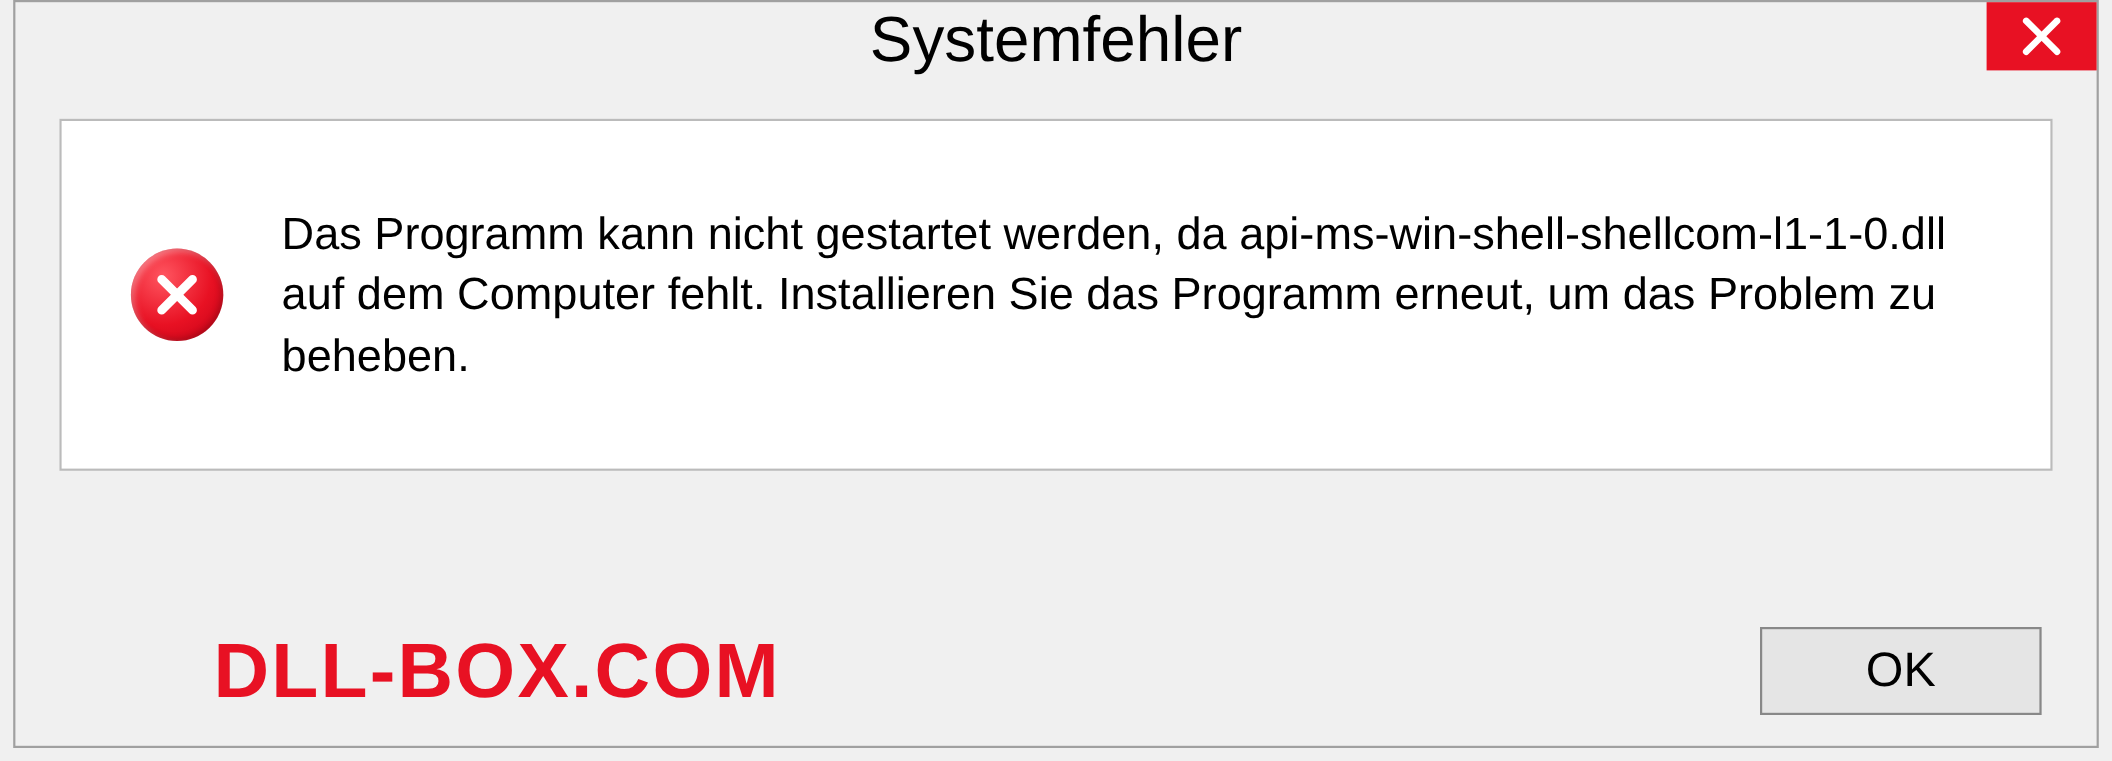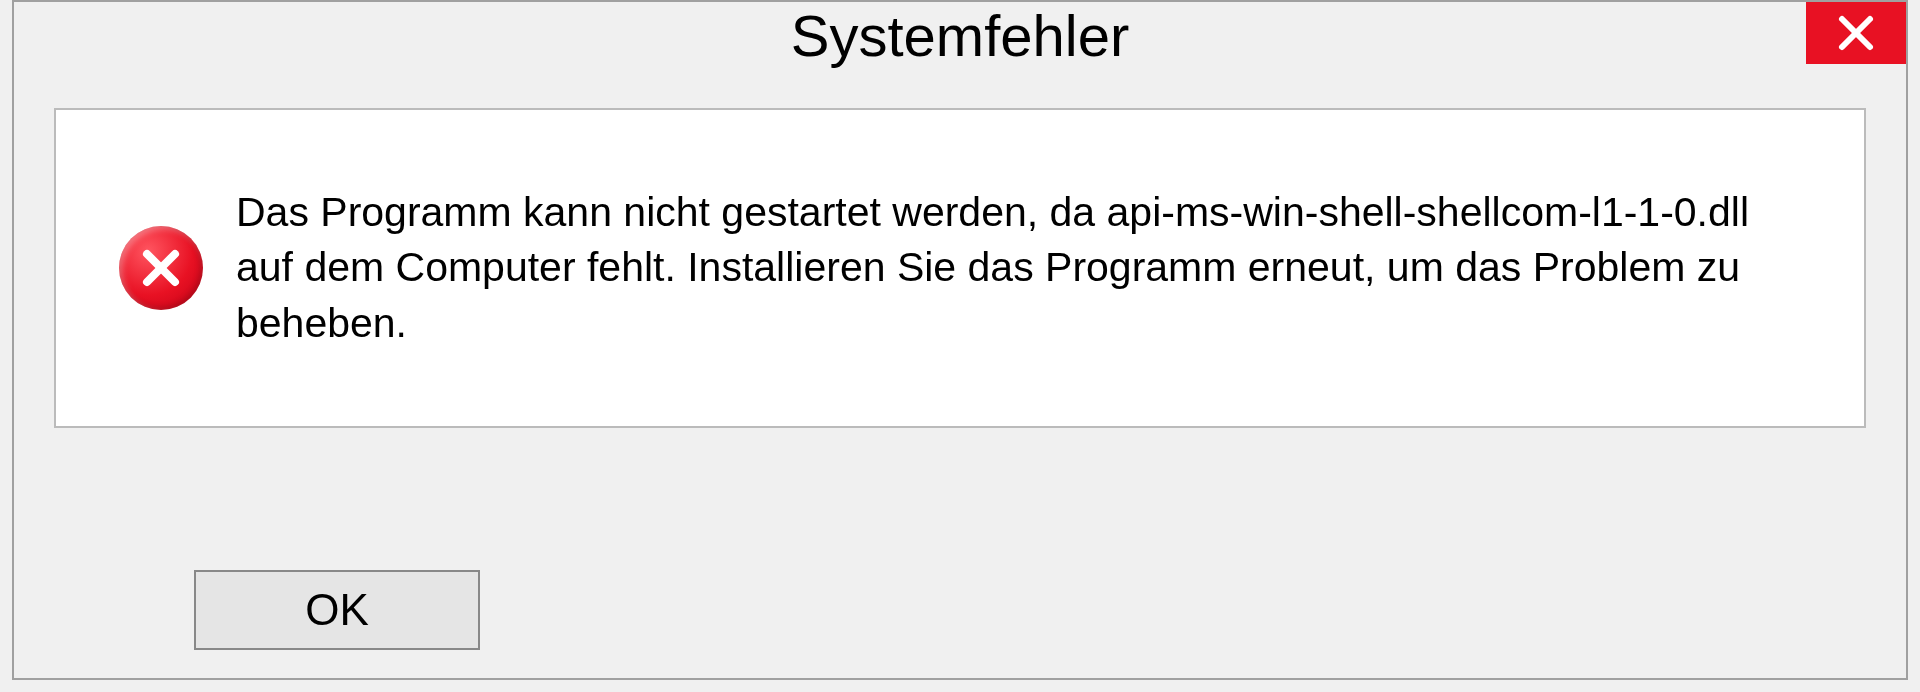--- a/index.html
+++ b/index.html
@@ -60,21 +60,21 @@
       height: 40px;
     }
     
     .content-box {
       margin: 16px 40px 0 40px;
       background: #fff;
       border: 2px solid #bbb;
       padding: 60px 50px 60px 60px;
       display: flex;
       align-items: center;
-      gap: 30px;
+      gap: 50px;
       min-height: 320px;
     }
     
     .error-icon-wrap {
       flex-shrink: 0;
       width: 90px;
       height: 90px;
       display: flex;
       align-items: center;
       justify-content: center;
@@ -116,21 +116,21 @@
     
     .watermark {
       font-size: 70px;
       font-weight: 900;
       color: #e81123;
       letter-spacing: 2px;
       font-family: Arial, "Arial Black", sans-serif;
     }
     
     .ok-btn {
-      width: 286px;
+      width: 256px;
       height: 80px;
       background: #e5e5e5;
       border: 2px solid #888;
       font-size: 44px;
       color: #000;
       display: flex;
       align-items: center;
       justify-content: center;
       cursor: pointer;
       font-family: inherit;
@@ -157,16 +157,17 @@
         <svg viewBox="0 0 44 44">
           <line x1="8" y1="8" x2="36" y2="36" stroke="#fff" stroke-width="8" stroke-linecap="round"></line>
           <line x1="36" y1="8" x2="8" y2="36" stroke="#fff" stroke-width="8" stroke-linecap="round"></line>
         </svg>
       </div>
     </div>
     <div class="message">Das Programm kann nicht gestartet werden, da api-ms-win-shell-shellcom-l1-1-0.dll auf dem Computer fehlt. Installieren Sie das Programm erneut, um das Problem zu beheben.</div>
   </div>
 
   <div class="footer">
+    <div class="watermark">DLL-BOX.COM</div>
     <button class="ok-btn">OK</button>
   </div>
 
 </div>
 
 </body></html>

